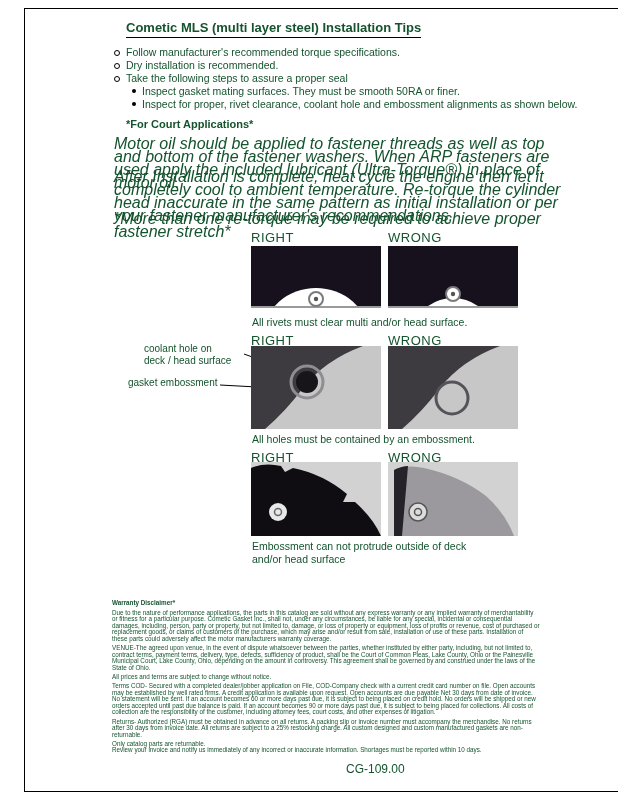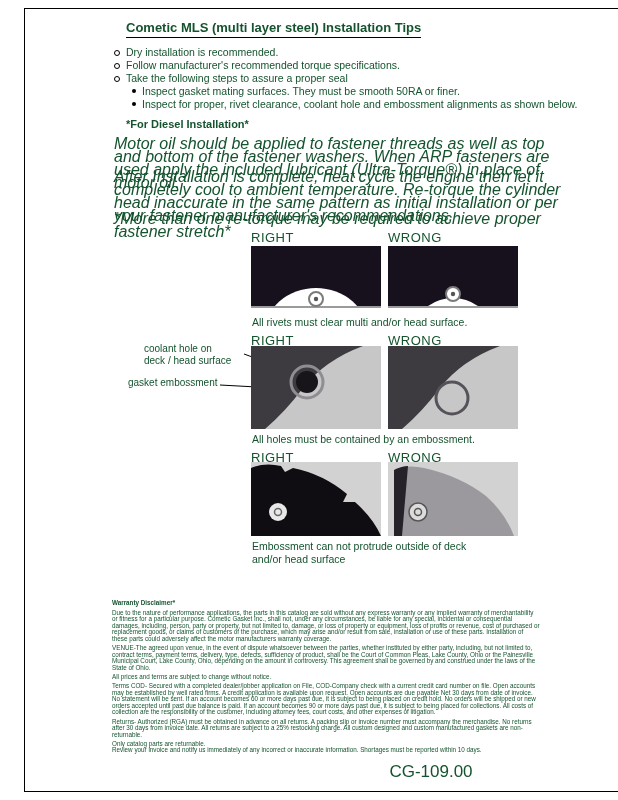--- a/index.html
+++ b/index.html
@@ -39,54 +39,54 @@
 
   .callout1 { position:absolute; left:128px; top:343px; width:98px; font-size:10px; line-height:12px; }
   .callout2 { position:absolute; left:112px; top:377px; width:96px; font-size:10px; line-height:12px; }
   .callout-arrows { position:absolute; left:190px; top:342px; }
 
   .legal { position:absolute; left:96px; top:600px; width:428px; font-size:6.3px; line-height:6.6px; }
   .legal .lh { font-weight:bold; margin-bottom:3px; }
   .legal p { margin:0 0 2.5px 0; }
   .legal p.tight { margin-bottom:0; }
 
-  .doc-number { position:absolute; left:330px; top:762px; width:170px; text-align:center; font-size:17px; }
+  .doc-number { position:absolute; left:330px; top:762px; width:170px; font-size:12px; }
 </style>
 </head>
 <body>
 
 <div class="page">
   <div class="page-border"></div>
 
   <h1 class="title">Cometic MLS (multi layer steel) Installation Tips</h1>
 
   <div class="tips">
     <div class="tip-row">
       <span class="ob"></span>
-      <span>Dry installation is recommended.</span>
+      <span>Follow manufacturer's recommended torque specifications.</span>
     </div>
     <div class="tip-row">
       <span class="ob"></span>
-      <span>Follow manufacturer's recommended torque specifications.</span>
+      <span>Dry installation is recommended.</span>
     </div>
     <div class="tip-row">
       <span class="ob"></span>
       <span>Take the following steps to assure a proper seal</span>
     </div>
     <div class="tip-row indent">
       <span class="fb"></span>
       <span>Inspect gasket mating surfaces.  They must be smooth 50RA or finer.</span>
     </div>
     <div class="tip-row indent">
       <span class="fb"></span>
       <span>Inspect for proper, rivet clearance, coolant hole and embossment alignments as shown below.</span>
     </div>
   </div>
 
-  <div class="diesel-heading">*For Diesel Installation*</div>
+  <div class="diesel-heading">*For Court Applications*</div>
   <div class="para p1">Motor oil should be applied to fastener threads as well as top and bottom of the fastener washers. When ARP fasteners are used apply the included lubricant (Ultra-Torque®) in place of motor oil.</div>
   <div class="para p2">After Installation is complete, heat cycle the engine then let it completely cool to ambient temperature. Re-torque the cylinder head inaccurate in the same pattern as initial installation or per your fastener manufacturer's recommendations.</div>
   <div class="para note">*More than one re-torque may be required to achieve proper fastener stretch*</div>
 
   <div class="fig-headers fh1">
     <span>RIGHT</span>
     <span>WRONG</span>
   </div>
   <div class="panels pn1">
     <svg width="130" height="66" viewBox="0 0 130 66">

